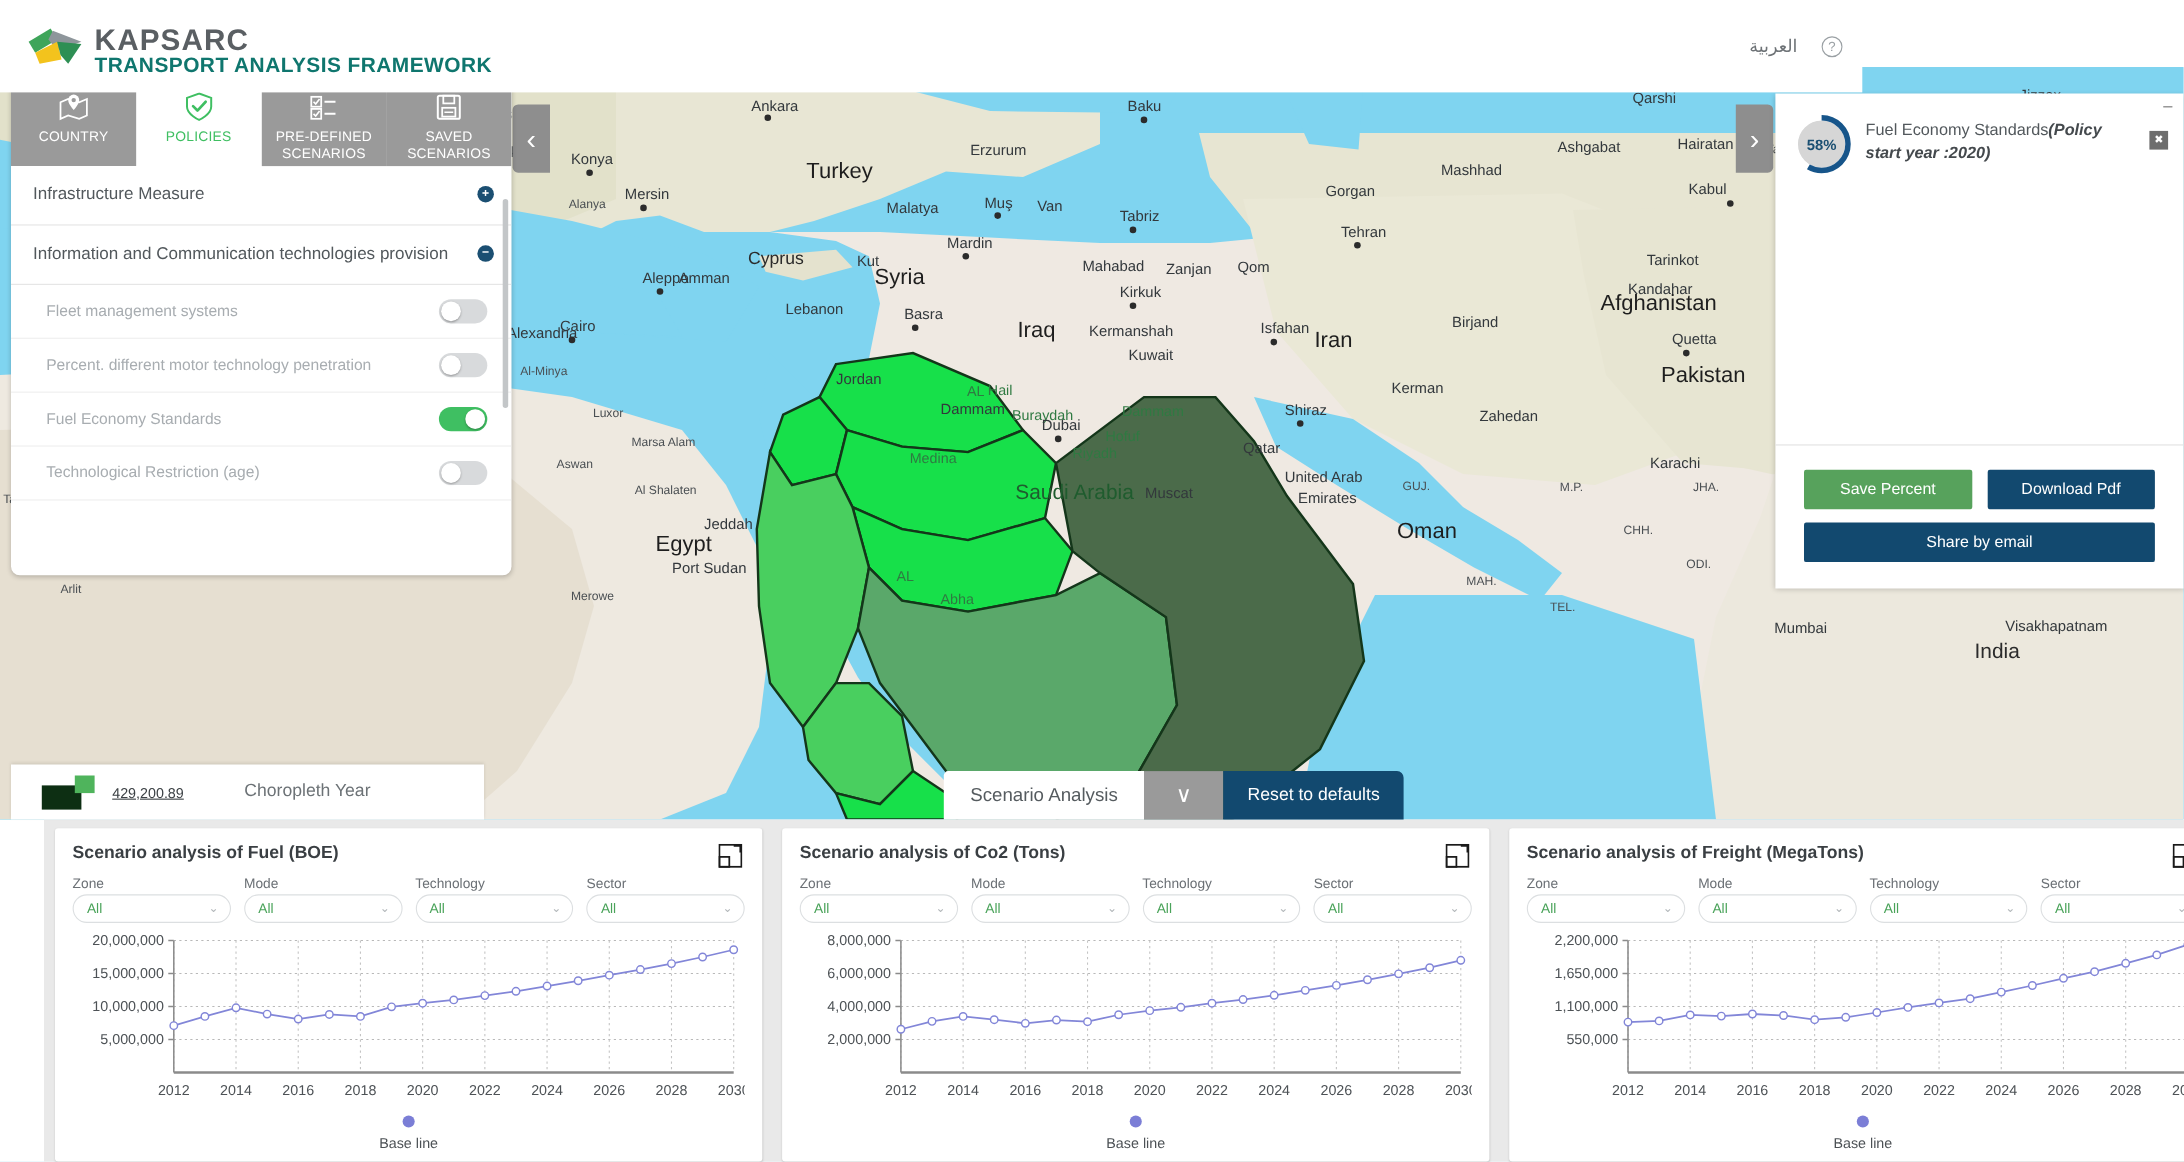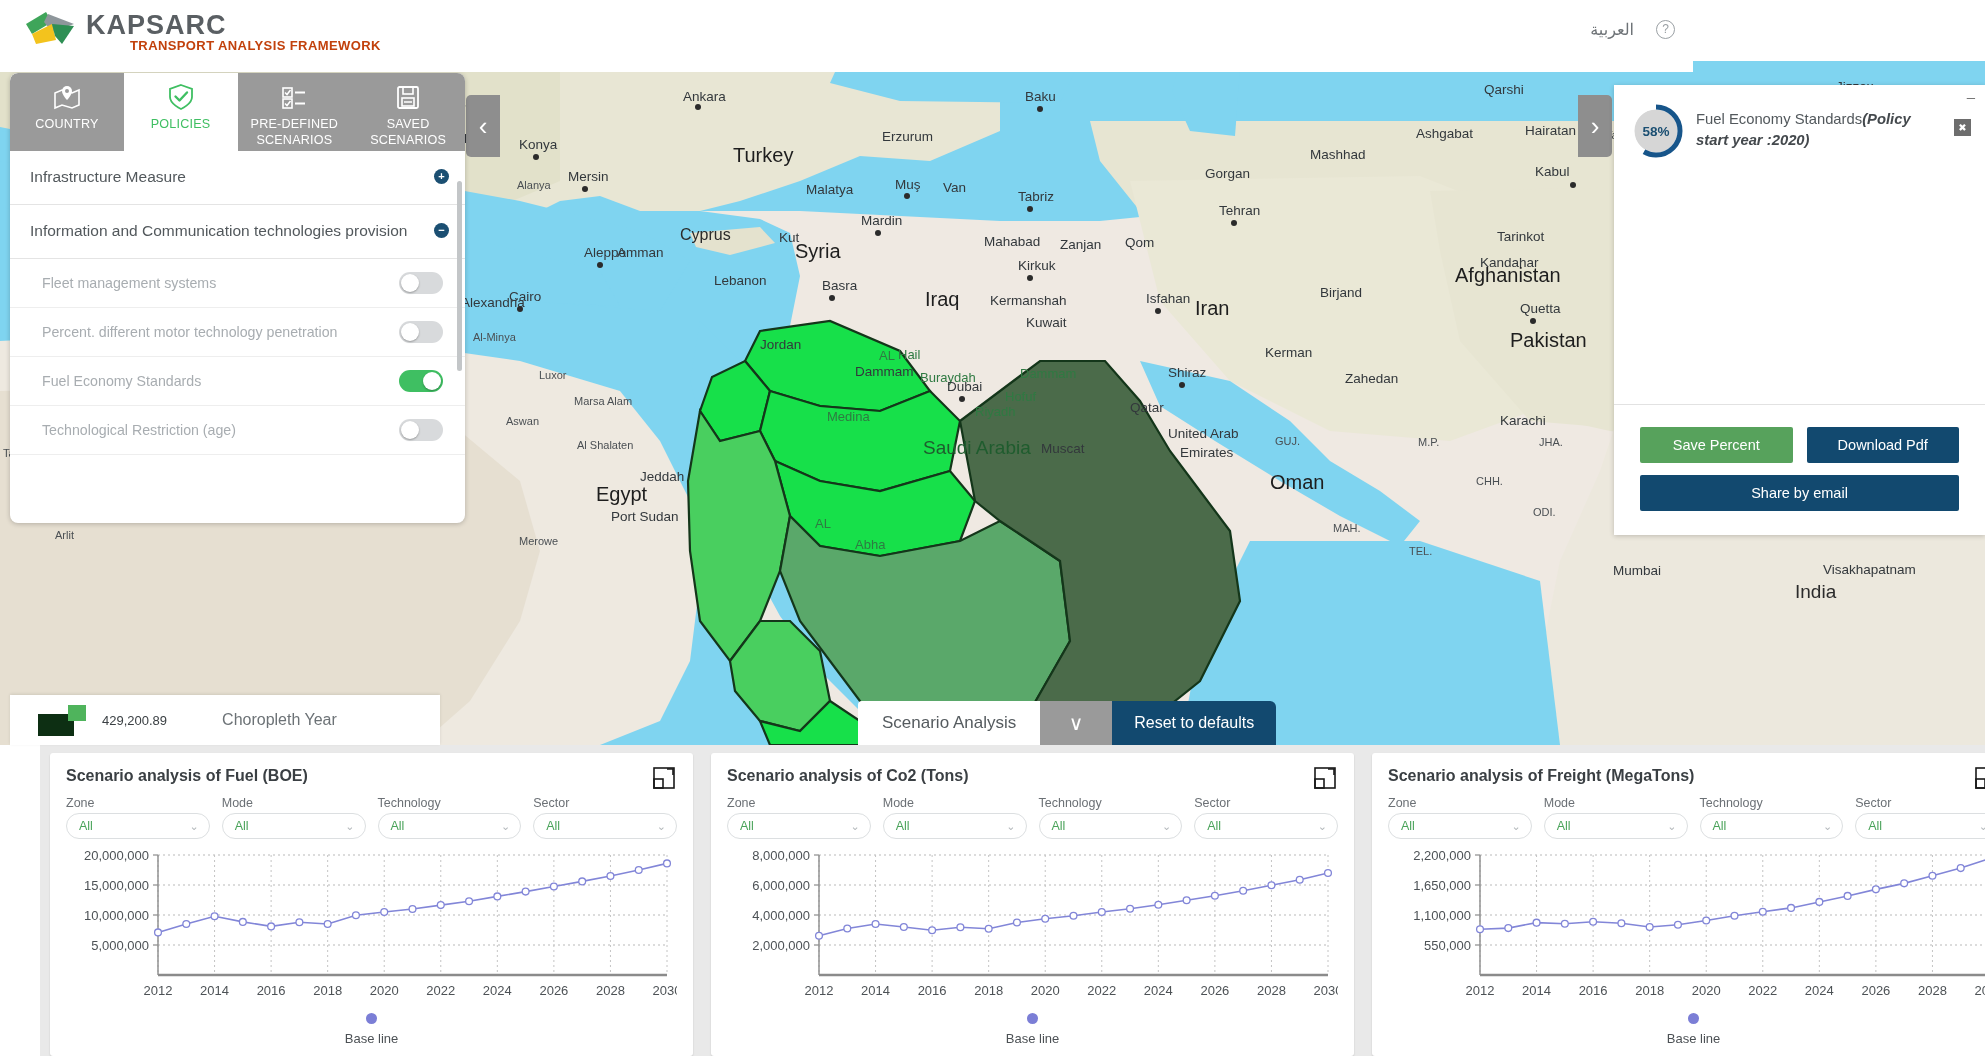--- a/index.html
+++ b/index.html
@@ -6,34 +6,33 @@
   html, body {
     margin: 0; padding: 0;
     width: 1985px; height: 1056px;
     overflow: hidden;
     background: #ffffff;
     font-family: "Liberation Sans", sans-serif;
   }
 
   
   #header {
-    position: absolute; left: 0; top: 0; width: 1693px; height: 72px;
+    position: absolute; left: 0; top: 12px; width: 1693px; height: 72px;
     background: #ffffff; z-index: 40;
   }
   #logo-wrap { position: absolute; left: 22px; top: 10px; display: flex; align-items: center; }
   #logo-mark { width: 56px; height: 44px; margin-right: 8px; }
   #logo-text { line-height: 1.05; }
   #logo-title {
     font-size: 27px; font-weight: bold; color: #5a5f63;
     letter-spacing: 1px;
   }
   #logo-sub {
-    font-size: 13px; font-weight: bold; color: #c2410c;
+    font-size: 19px; font-weight: bold; color: #0f766e;
     letter-spacing: 0.4px;
-    margin-left: 44px;
   }
   #header-right {
     position: absolute; right: 18px; top: 20px;
     display: flex; align-items: center; gap: 22px;
   }
   #lang-link { font-size: 16px; color: #6d7276; cursor: pointer; }
   #help-icon {
     width: 19px; height: 19px; border: 1.4px solid #9aa0a4; border-radius: 50%;
     color: #9aa0a4; font-size: 12px; line-height: 16px; text-align: center;
     cursor: pointer;
@@ -156,21 +155,21 @@
 
   
   #legend {
     position: absolute; left: 10px; top: 695px; width: 430px; height: 50px;
     background: #ffffff; z-index: 29; display: flex; align-items: center;
     padding-left: 28px; box-shadow: 0 -1px 3px rgba(0,0,0,0.1);
   }
   #legend-swatches { position: relative; width: 56px; height: 30px; }
   #sw-dark { position: absolute; left: 0; top: 9px; width: 36px; height: 22px; background: #0d2f13; }
   #sw-light { position: absolute; left: 30px; top: 0; width: 18px; height: 16px; background: #4fb45c; }
-  #legend-value { font-size: 13px; color: #3b4044; margin-left: 8px; }
+  #legend-value { font-size: 13px; color: #3b4044; margin-left: 8px; text-decoration: underline; }
   #legend-title { font-size: 16px; color: #6c7276; margin-left: 55px; }
 
   
   #bottom-bar {
     position: absolute; left: 858px; top: 701px; height: 44px; display: flex;
     z-index: 29;
   }
   #bb-title {
     background: #ffffff; color: #555b5f; font-size: 17px;
     padding: 0 24px; line-height: 44px; border-radius: 4px 0 0 0;

